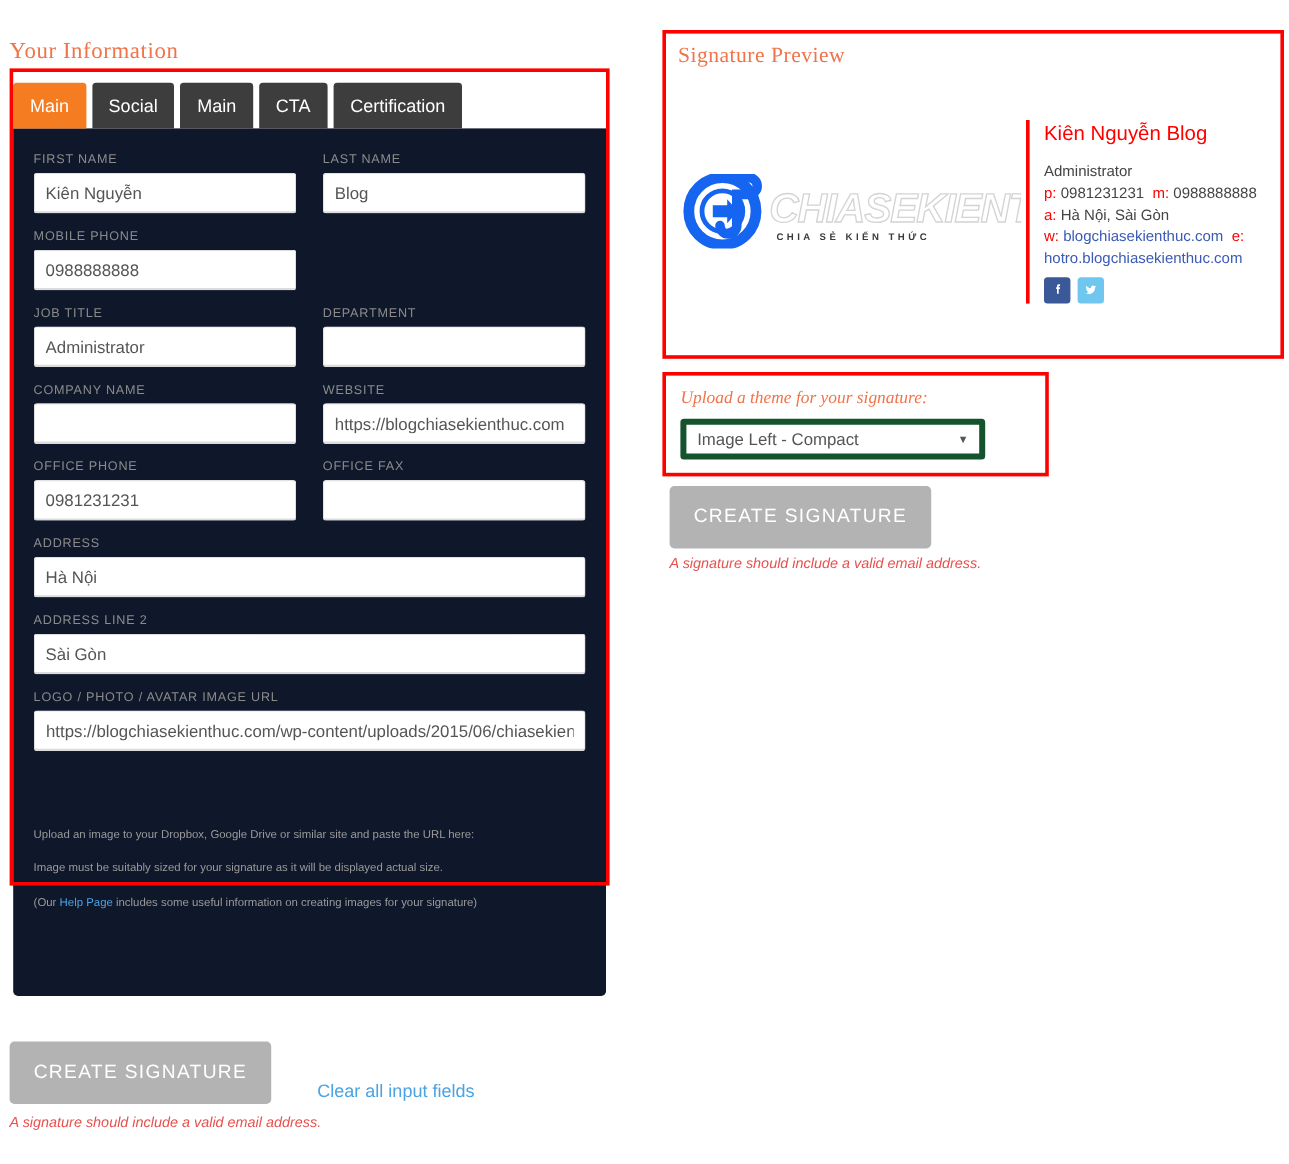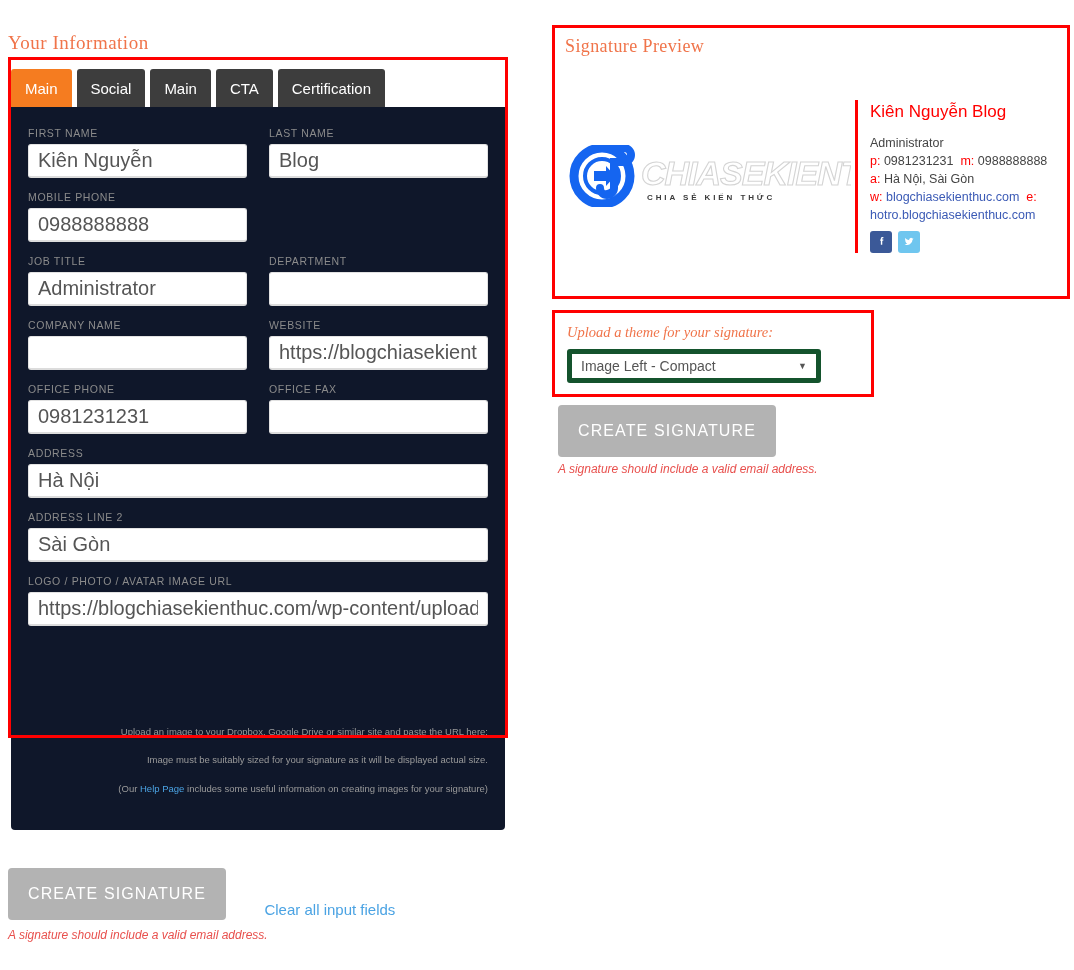--- a/index.html
+++ b/index.html
@@ -67,29 +67,29 @@
     margin-bottom: 5px; white-space: nowrap;
     font-family: "Liberation Sans", sans-serif;
   }
   .finput {
     height: 34px; width: 100%;
     background: #ffffff;
     border: 1px solid #e2e2e2;
     border-bottom: 2px solid #dcdcdc;
     border-radius: 3px;
     padding: 0 9px;
-    font-size: 20px; color: #555555;
+    font-size: 14px; color: #555555;
     font-family: "Liberation Sans", sans-serif;
     outline: none;
     overflow: hidden; text-overflow: clip; white-space: nowrap;
   }
   .finput::placeholder { color: #bdbdbd; }
 
   .helptext-wrap {
-    position: absolute; left: 17px; top: 621px; width: 460px; text-align: right;
+    position: absolute; left: 17px; top: 585px; width: 460px;
   }
   .helpline {
     font-size: 9.5px; color: #9a9a9a; margin-bottom: 17px;
     font-family: "Liberation Sans", sans-serif; line-height: 1.2;
   }
   .helpline a { color: #4ba3e3; text-decoration: none; }
 
   
   .bottom-actions { position: absolute; left: 8px; top: 868px; width: 520px; }
   .big-btn {

